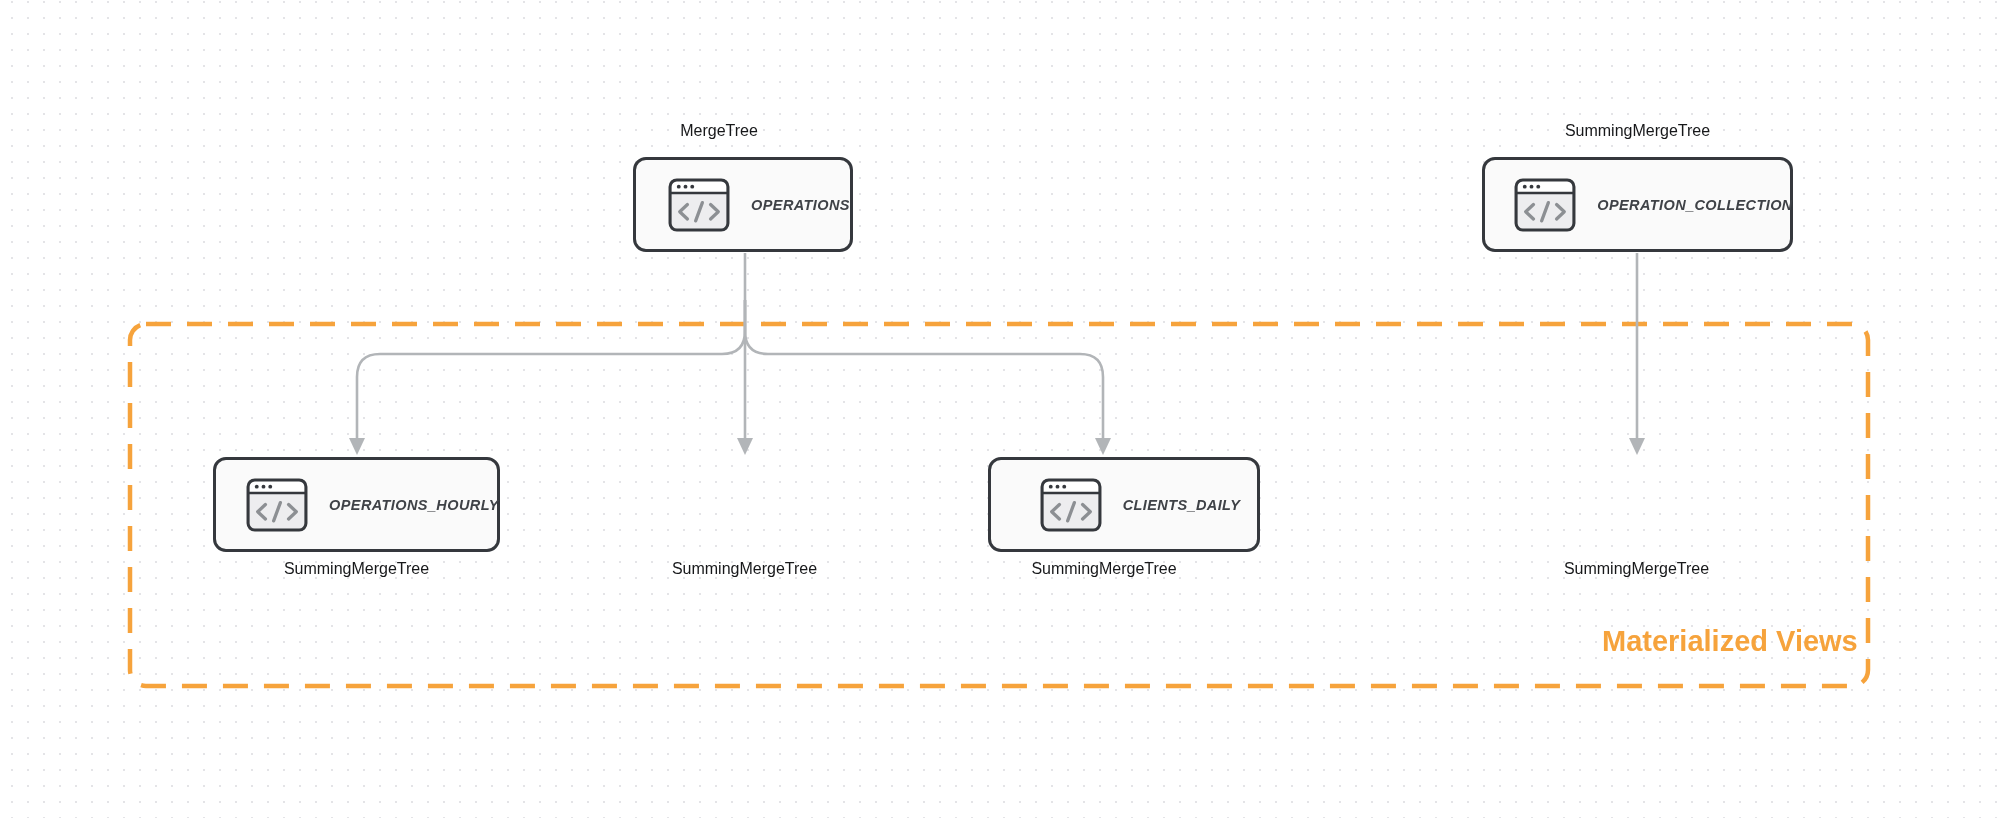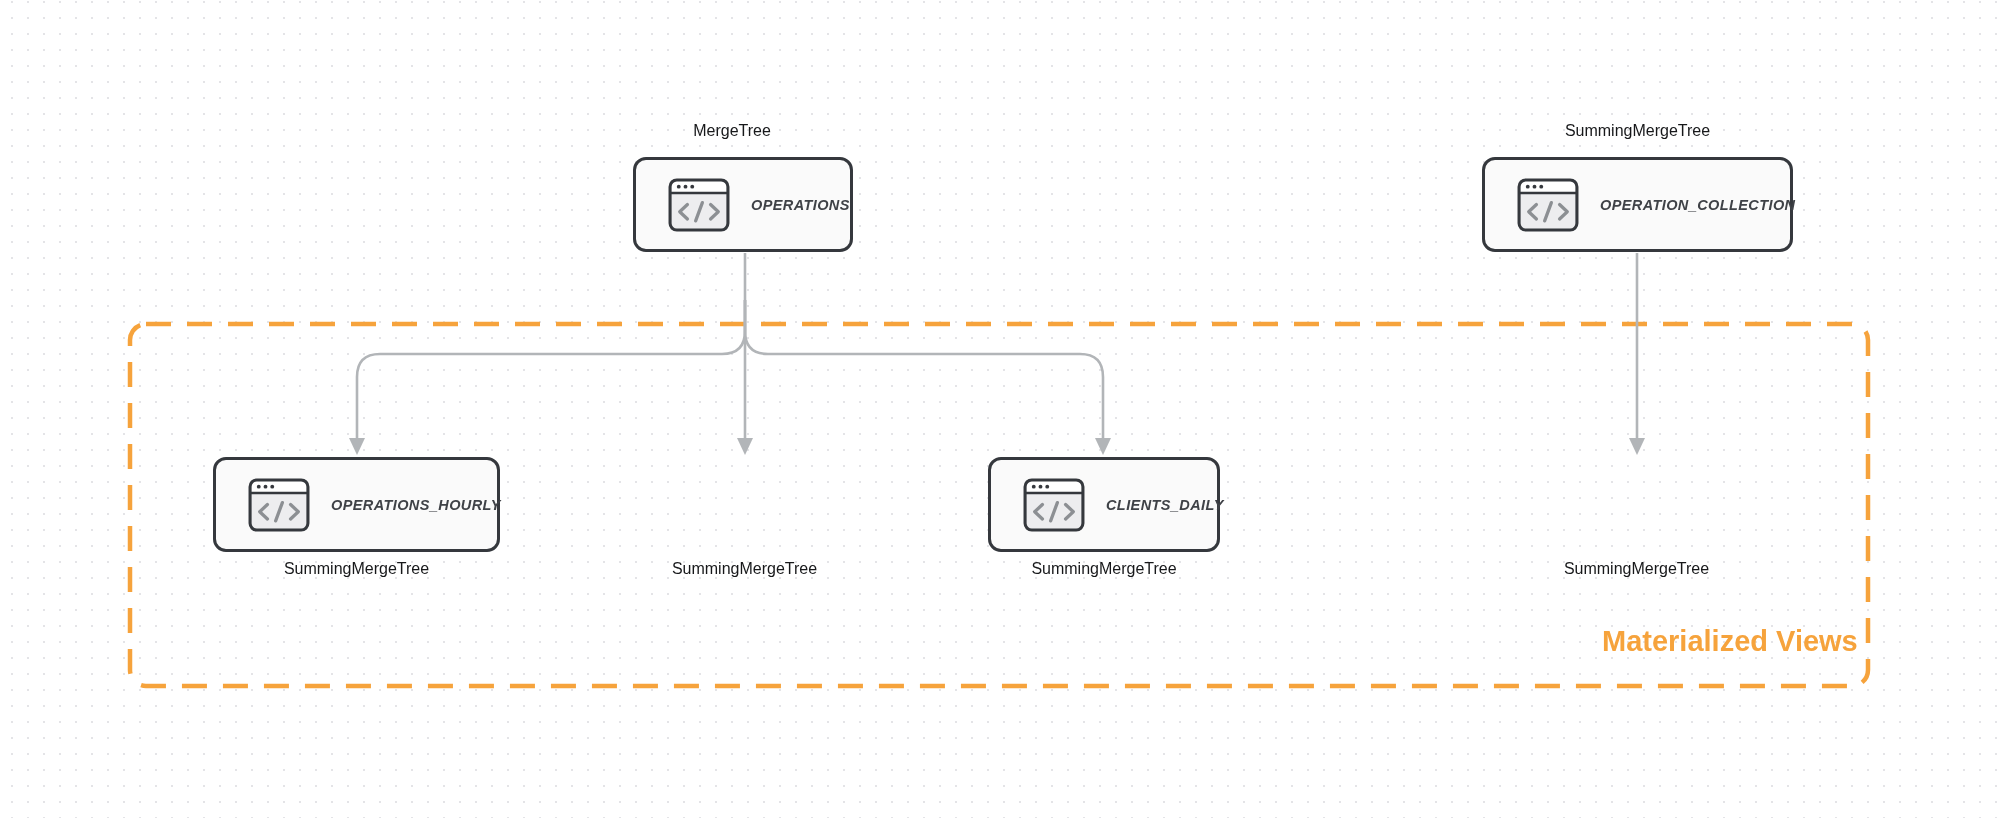--- a/index.html
+++ b/index.html
@@ -28,21 +28,21 @@
   .edge-path{fill:none;stroke:var(--arrow);stroke-width:2.6px;}
   .edge-head{fill:var(--arrow);stroke:none;}
   .mv-boundary{fill:none;stroke:var(--accent-orange);stroke-width:4.5px;stroke-dasharray:25 16;}
   .node{
     position:absolute;height:95px;
     background:var(--node-fill);
     border:3.2px solid var(--node-border);
     border-radius:13px;
     box-sizing:border-box;
     display:flex;align-items:center;
-    padding-left:32px;gap:21px;
+    padding-left:32px;gap:21px;justify-content:center;
   }
   .node-label{
     font-style:italic;
     font-size:14.5px;
     font-weight:600;
     letter-spacing:0.4px;
     color:var(--node-label);
     white-space:nowrap;
   }
   .engine-label{
@@ -81,21 +81,21 @@
     <g>
       <path class="edge-path" d="M745 300 V331 Q745 354 768 354 H1080 Q1103 354 1103 377 V440"></path>
       <polygon class="edge-head" points="1095,438 1111,438 1103,455"></polygon>
     </g>
     <g>
       <path class="edge-path" d="M1637 253 V440"></path>
       <polygon class="edge-head" points="1629,438 1645,438 1637,455"></polygon>
     </g>
   </svg>
 
-  <div class="engine-label" style="left:622px;top:122px;width:220px;">MergeTree</div>
+  <div class="engine-label" style="left:609px;top:122px;width:220px;">MergeTree</div>
   <div class="engine-label" style="left:1482px;top:122px;width:311px;">SummingMergeTree</div>
 
   <div class="node" style="left:633px;top:157px;width:220px;">
     <svg class="win-icon" width="62" height="54" viewBox="0 0 64 56">
       <rect x="2" y="2" width="60" height="52" rx="7" fill="#EDEDEF"></rect>
       <path d="M9 2 h46 a7 7 0 0 1 7 7 v6 H2 V9 a7 7 0 0 1 7 -7 Z" fill="#FFFFFF"></path>
       <rect x="2" y="2" width="60" height="52" rx="7" fill="none" stroke="var(--node-border)" stroke-width="3.2"></rect>
       <line x1="2" y1="15.5" x2="62" y2="15.5" stroke="var(--node-border)" stroke-width="2.6"></line>
       <circle cx="11" cy="9" r="2" fill="var(--node-border)"></circle>
       <circle cx="18" cy="9" r="2" fill="var(--node-border)"></circle>
@@ -133,21 +133,21 @@
       <circle cx="18" cy="9" r="2" fill="var(--node-border)"></circle>
       <circle cx="25" cy="9" r="2" fill="var(--node-border)"></circle>
       <polyline points="20,27.5 12,35 20,42.5" fill="none" stroke="var(--icon-glyph)" stroke-width="3.4" stroke-linecap="round" stroke-linejoin="round"></polyline>
       <line x1="35.5" y1="25.5" x2="28.5" y2="44.5" stroke="var(--icon-glyph)" stroke-width="3.4" stroke-linecap="round"></line>
       <polyline points="44,27.5 52,35 44,42.5" fill="none" stroke="var(--icon-glyph)" stroke-width="3.4" stroke-linecap="round" stroke-linejoin="round"></polyline>
     </svg>
     <span class="node-label">OPERATIONS_HOURLY</span>
   </div>
 
 
-  <div class="node" style="left:988px;top:457px;width:232px;">
+  <div class="node" style="left:988px;top:457px;width:272px;">
     <svg class="win-icon" width="62" height="54" viewBox="0 0 64 56">
       <rect x="2" y="2" width="60" height="52" rx="7" fill="#EDEDEF"></rect>
       <path d="M9 2 h46 a7 7 0 0 1 7 7 v6 H2 V9 a7 7 0 0 1 7 -7 Z" fill="#FFFFFF"></path>
       <rect x="2" y="2" width="60" height="52" rx="7" fill="none" stroke="var(--node-border)" stroke-width="3.2"></rect>
       <line x1="2" y1="15.5" x2="62" y2="15.5" stroke="var(--node-border)" stroke-width="2.6"></line>
       <circle cx="11" cy="9" r="2" fill="var(--node-border)"></circle>
       <circle cx="18" cy="9" r="2" fill="var(--node-border)"></circle>
       <circle cx="25" cy="9" r="2" fill="var(--node-border)"></circle>
       <polyline points="20,27.5 12,35 20,42.5" fill="none" stroke="var(--icon-glyph)" stroke-width="3.4" stroke-linecap="round" stroke-linejoin="round"></polyline>
       <line x1="35.5" y1="25.5" x2="28.5" y2="44.5" stroke="var(--icon-glyph)" stroke-width="3.4" stroke-linecap="round"></line>

